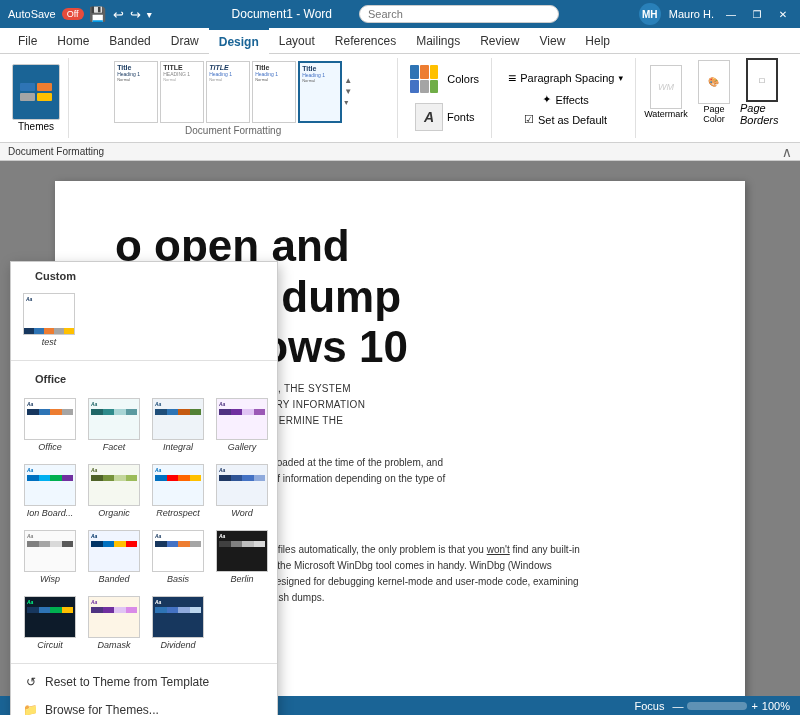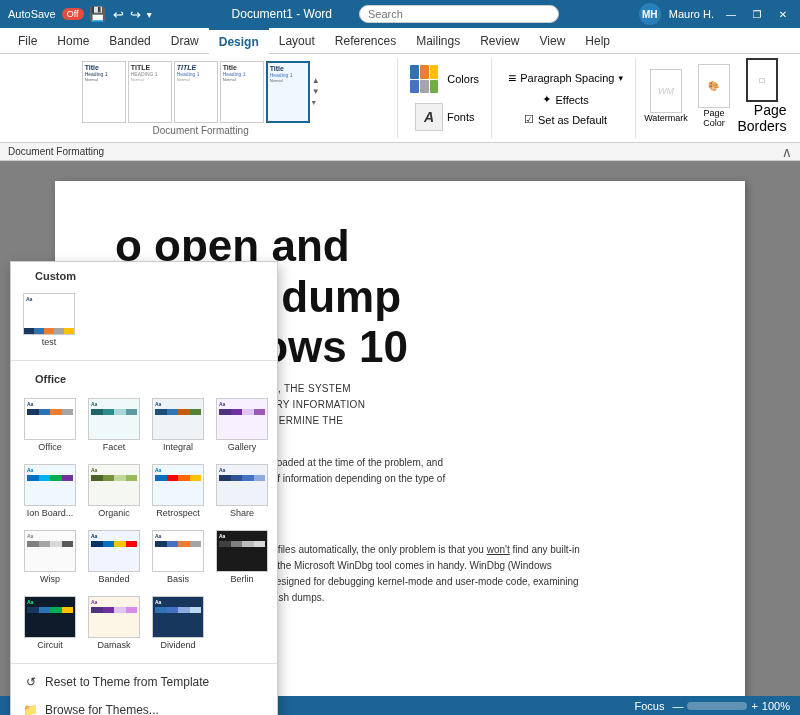--- a/index.html
+++ b/index.html
@@ -69,20 +69,21 @@
       z-index: 1000;
     }
     .dropdown-section-label { font-size: 11px; font-weight: bold; color: #333; padding: 8px 24px 4px; }
     .theme-item {
       display: flex;
       flex-direction: column;
       align-items: center;
       cursor: pointer;
       padding: 4px;
       border: 1px solid transparent;
+      font-style: italic;
     }
     .theme-preview-box {
       width: 52px;
       height: 42px;
       border: 1px solid #ccc;
       overflow: hidden;
       background: white;
       display: flex;
       flex-direction: column;
       padding: 2px;
@@ -161,20 +162,33 @@
       <div class="ribbon-tab">References</div>
       <div class="ribbon-tab">Mailings</div>
       <div class="ribbon-tab">Review</div>
       <div class="ribbon-tab">View</div>
       <div class="ribbon-tab">Help</div>
     </div>
   </div>
 
   <div class="ribbon-content">
 
+    <div class="ribbon-group" style="flex-direction:row; align-items:center;">
+      <div style="display:flex;flex-direction:column;align-items:center;cursor:pointer;">
+        <div style="width:48px;height:56px;background:#1a6496;display:flex;align-items:center;justify-content:center;border-radius:2px;border:1px solid #ccc;">
+          <div style="display:grid;grid-template-columns:1fr 1fr;gap:2px;width:32px;">
+            <div style="background:#2e74b5;height:8px;border-radius:1px;"></div>
+            <div style="background:#ed7d31;height:8px;border-radius:1px;"></div>
+            <div style="background:#a5a5a5;height:8px;border-radius:1px;"></div>
+            <div style="background:#ffc000;height:8px;border-radius:1px;"></div>
+          </div>
+        </div>
+        <span style="font-size:10px;margin-top:1px;">Themes</span>
+      </div>
+    </div>
 
     <div class="ribbon-group" style="flex:1; flex-direction:column;">
       <div style="display:flex;align-items:center;gap:2px;flex:1;">
 
         <div style="width:44px;height:62px;border:1px solid #ccc;padding:2px;cursor:pointer;display:flex;flex-direction:column;justify-content:flex-start;">
           <div style="font-size:7px;font-weight:bold;color:#17375e;">Title</div>
           <div style="font-size:5px;color:#17375e;">Heading 1</div>
           <div style="font-size:4px;color:#666;">Normal</div>
         </div>
 
@@ -250,21 +264,21 @@
         <div style="display:flex;flex-direction:column;align-items:center;cursor:pointer;width:44px;">
           <div style="width:32px;height:44px;border:1px solid #ccc;background:white;display:flex;align-items:center;justify-content:center;font-size:9px;color:#ccc;font-style:italic;">WM</div>
           <span style="font-size:9px;">Watermark</span>
         </div>
         <div style="display:flex;flex-direction:column;align-items:center;cursor:pointer;width:44px;">
           <div style="width:32px;height:44px;border:1px solid #ccc;background:white;display:flex;align-items:center;justify-content:center;font-size:9px;color:#888;">🎨</div>
           <span style="font-size:9px;text-align:center;">Page Color</span>
         </div>
         <div style="display:flex;flex-direction:column;align-items:center;cursor:pointer;width:44px;">
           <div style="width:32px;height:44px;border:2px solid #333;background:white;display:flex;align-items:center;justify-content:center;font-size:8px;color:#666;">□</div>
-          <span style="font-size:14px;text-align:right;">Page Borders</span>
+          <span style="font-size:11px;text-align:left;font-style:italic;">Page Borders</span>
         </div>
       </div>
       <div style="font-size:10px;color:#666;padding-bottom:2px;margin-top:48px;">Page Background</div>
     </div>
   </div>
 </div>
 
 <div style="position:relative; flex:1; display:flex; flex-direction:column; height:calc(715px - 28px - 114px - 20px);">
 
   <div style="height:18px; background:#f5f5f5; border-bottom:1px solid #ccc; display:flex; align-items:center; padding-left:8px;">
@@ -424,21 +438,21 @@
       <div class="theme-item">
         <div class="theme-preview-box" style="background:#eef3fa;">
           <div style="font-size:5px;font-weight:bold;color:#1f3864;">Aa</div>
           <div style="display:flex;height:6px;margin-top:2px;">
             <div style="flex:1;background:#1f3864;"></div>
               <div style="flex:1;background:#2f5496;"></div>
               <div style="flex:1;background:#4472c4;"></div>
               <div style="flex:1;background:#8faadc;"></div>
           </div>
         </div>
-        <span class="theme-item-label">Share</span>
+        <span class="theme-item-label">Word</span>
       </div>
 
       <div class="theme-item">
         <div class="theme-preview-box" style="background:#fafafa;">
           <div style="font-size:5px;font-weight:bold;color:#7f7f7f;">Aa</div>
           <div style="display:flex;height:6px;margin-top:2px;">
             <div style="flex:1;background:#7f7f7f;"></div>
               <div style="flex:1;background:#a5a5a5;"></div>
               <div style="flex:1;background:#d9d9d9;"></div>
               <div style="flex:1;background:#595959;"></div>

